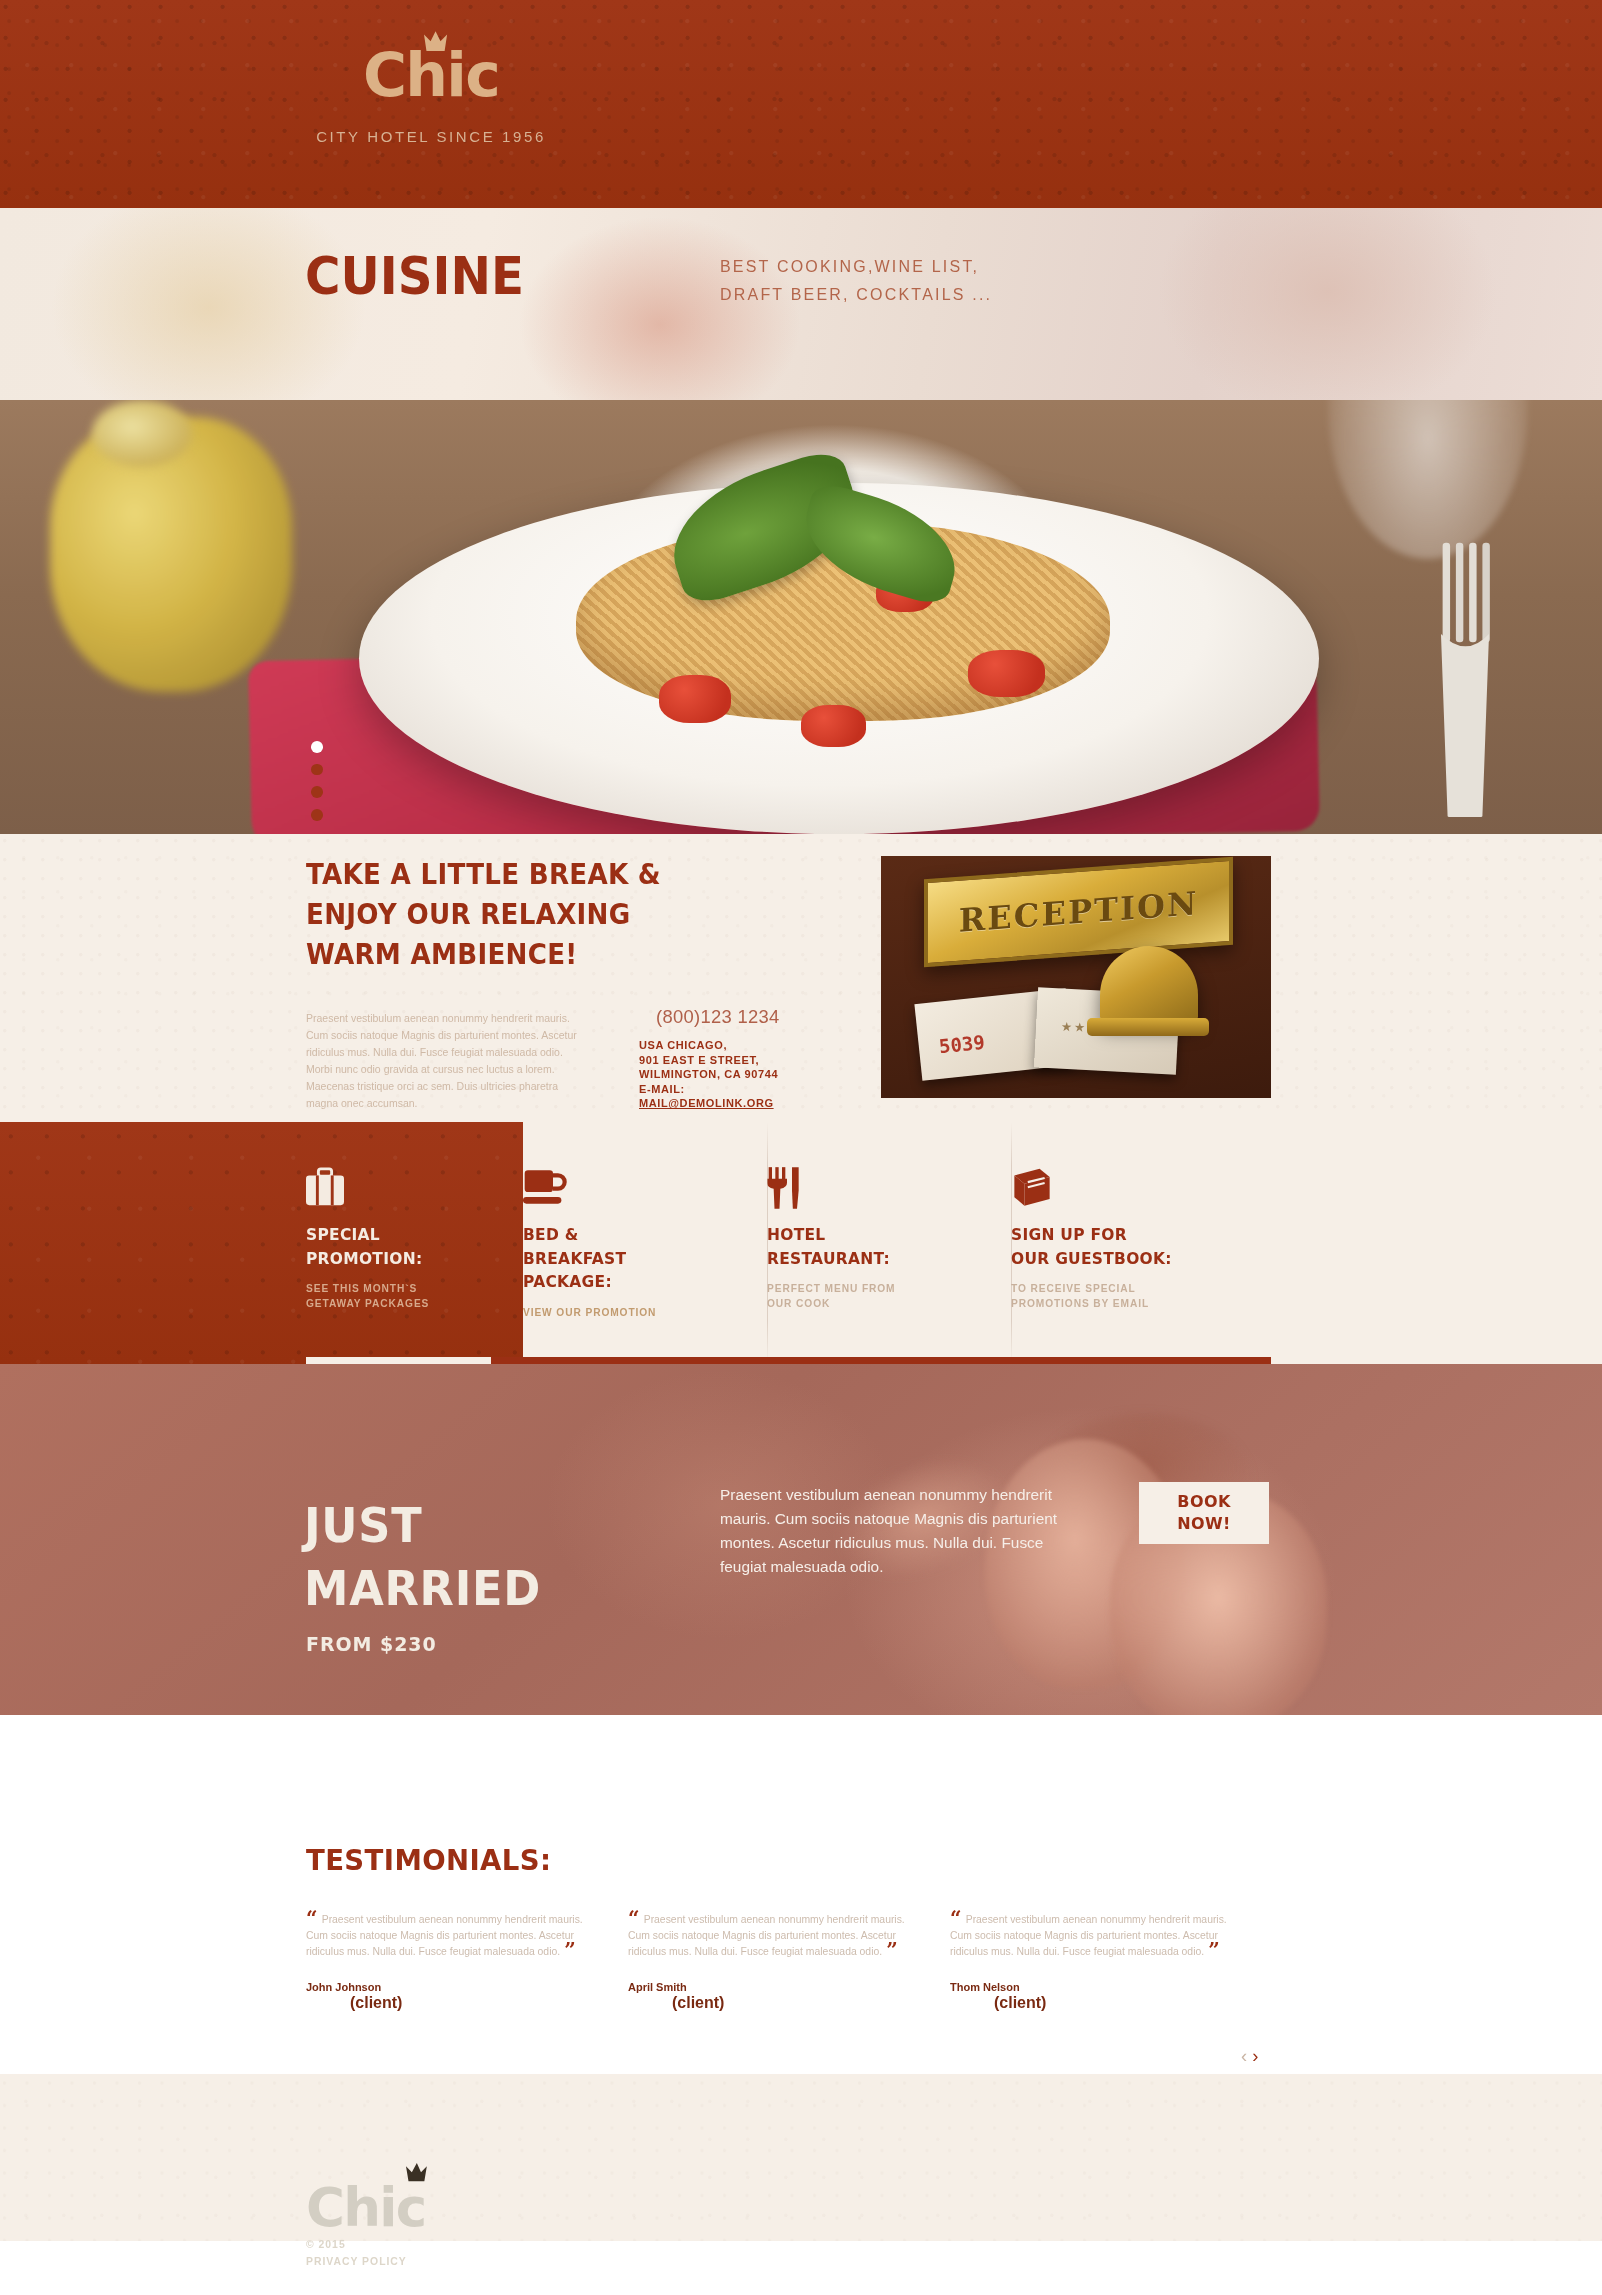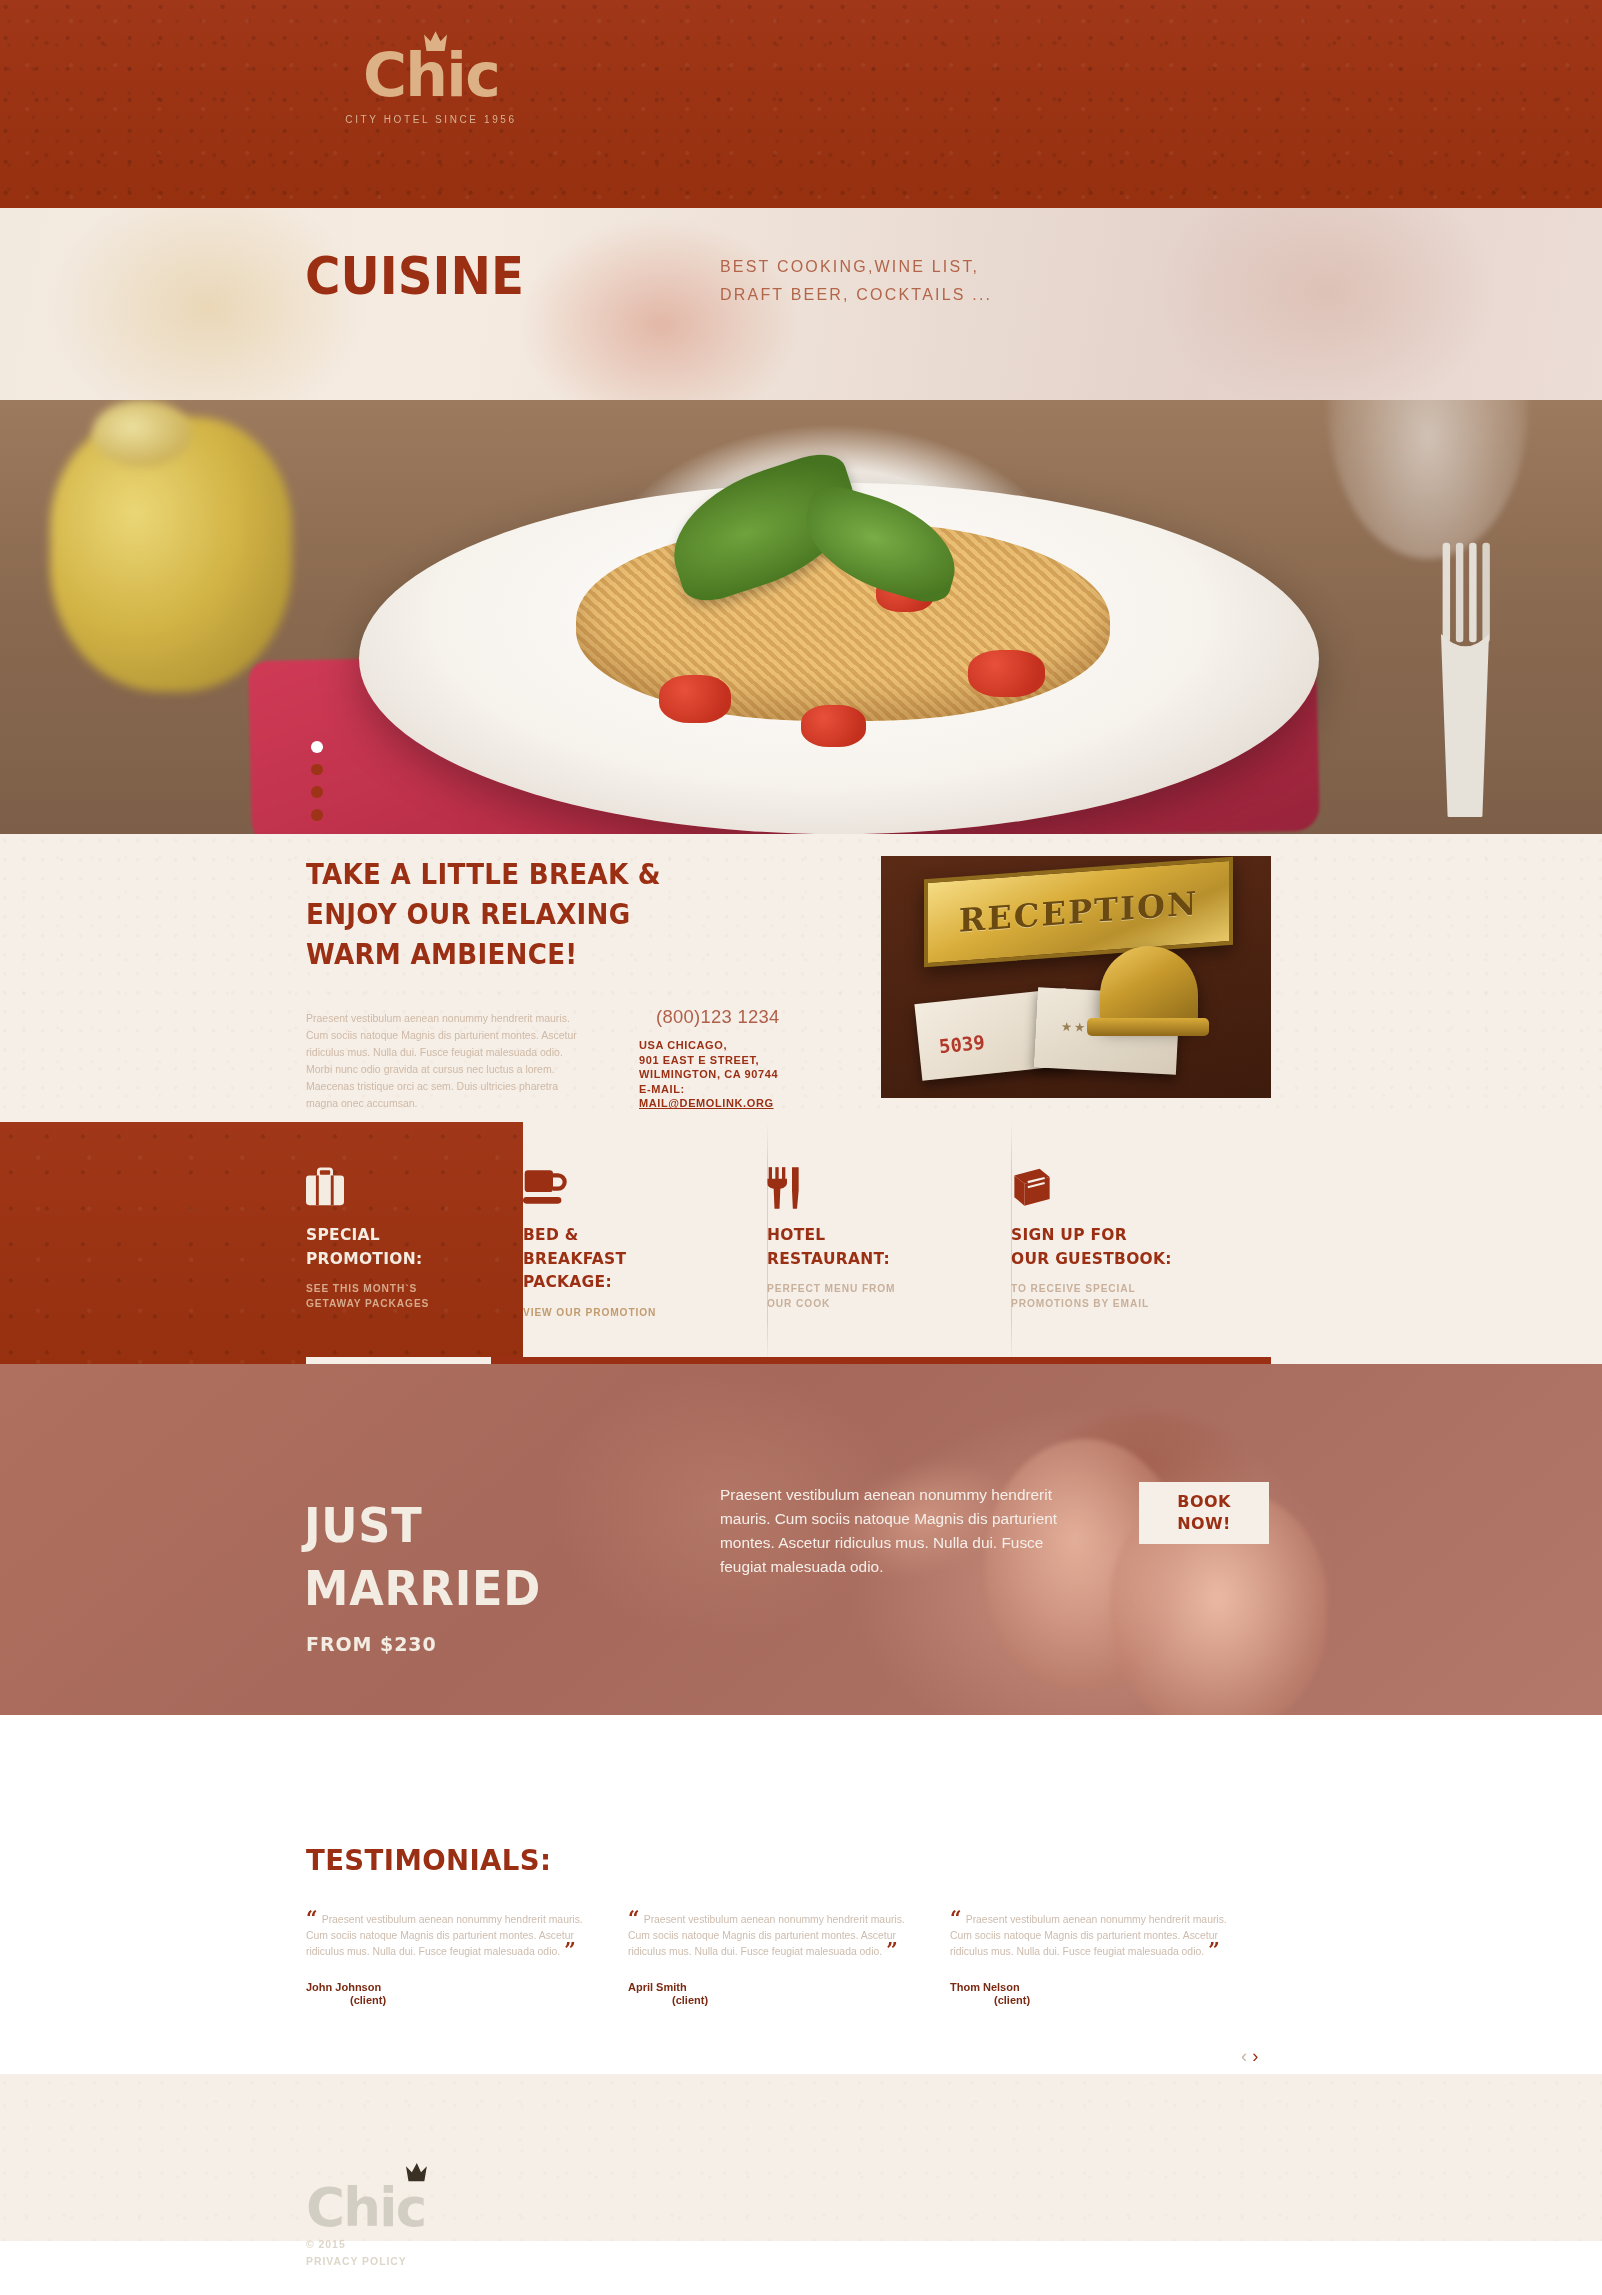--- a/index.html
+++ b/index.html
@@ -29,25 +29,25 @@
   .logo-text {
     font-family:"DejaVu Sans", sans-serif;
     font-weight:bold;
     font-size:60px;
     letter-spacing:-1.7px;
     color:#dcb186;
     line-height:72px;
     margin-top:22px;
   }
   .logo-tag {
-    font-size:10px;
+    font-size:15px;
     letter-spacing:2.6px;
     color:#d7b294;
     font-weight:400;
-    margin-top:3px;
+    margin-top:17px;
   }
 
   .nav { position:absolute; left:301px; top:165px; display:flex; }
   .nav-item {
     font-size:11px;
     letter-spacing:2.2px;
     font-weight:bold;
     color:#cd8e6a;
     padding:0 0 15px 0;
     position:relative;
@@ -457,21 +457,21 @@
   }
   .quote-open { margin-right:4.2px; }
   .quote-close { margin-left:4.2px; }
   .testi-name {
     margin-top:20px;
     font-size:11px;
     font-weight:bold;
     color:#7a2a12;
     line-height:14px;
   }
-  .testi-role { font-size:11px; font-weight:bold; color:#7a2a12;padding-left:44px; }
+  .testi-role { font-size:16px; font-weight:bold; color:#7a2a12;padding-left:44px; }
   .testi-arrows {
     position:absolute; left:1241px; top:2045px;
     display:flex; align-items:center; gap:5px;
   }
   .arrow { font-size:18.4px; color:#c9b4a4; cursor:pointer; }
   .arrow.right { color:#9b2f14; }
   .testi-bar {
     position:absolute; left:306px; top:2095px; width:965px; height:10px;
     background:#9b2f14;
   }

